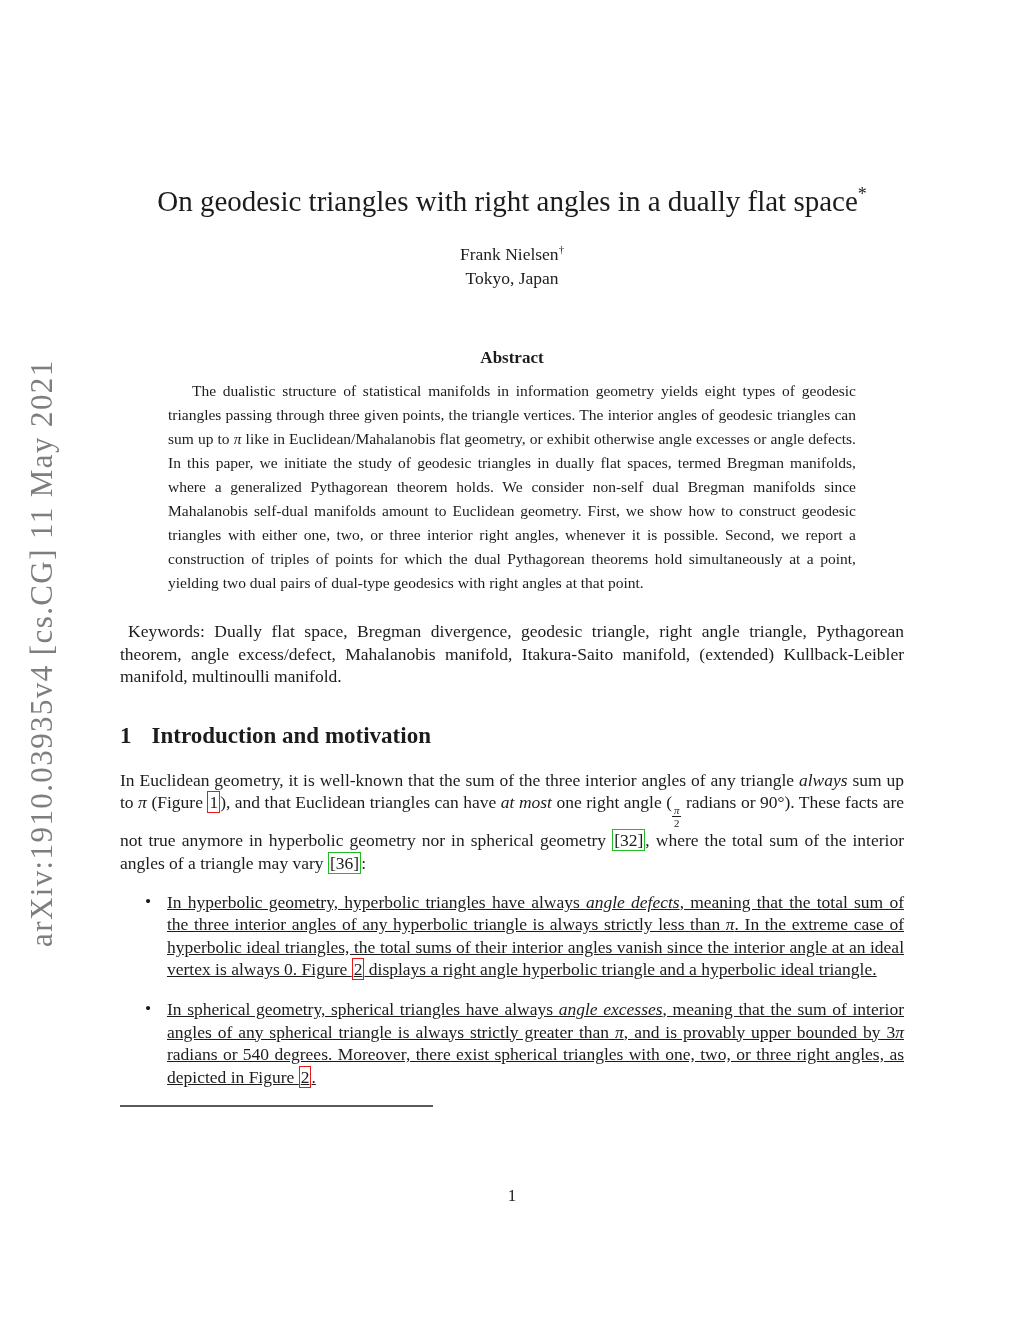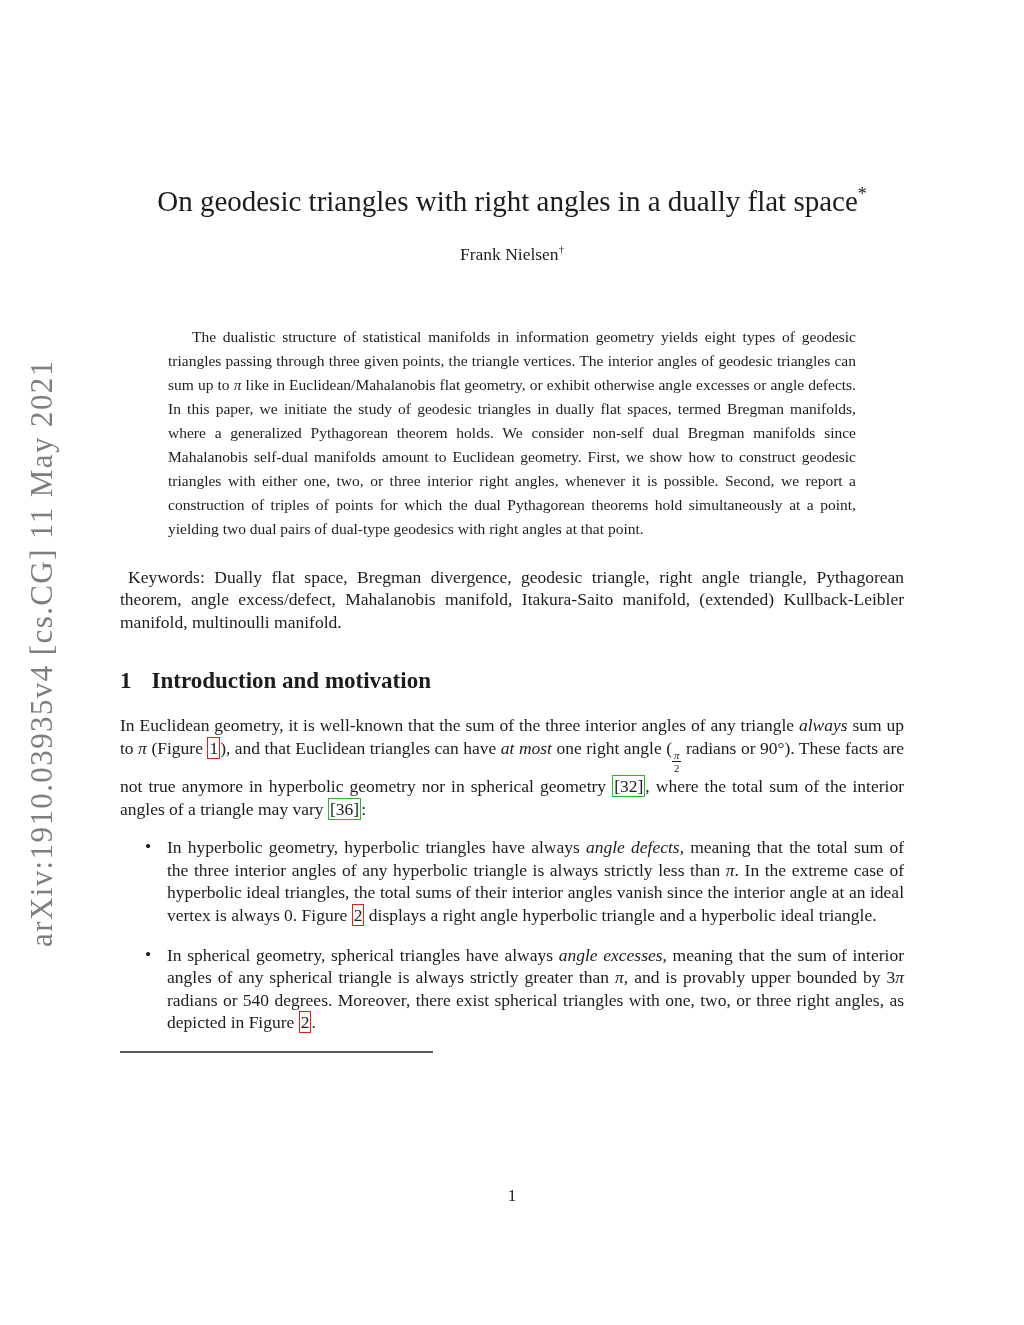--- a/index.html
+++ b/index.html
@@ -58,21 +58,21 @@
 
   .section-heading { margin: 35px 0 0; font-size: 23px; font-weight: bold; }
   .section-number { margin-right: 20px; }
 
   .body-par {
     margin: 20px 0 0;
     font-size: 17.5px; line-height: 22.6px;
     text-align: justify;
   }
 
-  .bullets { margin: 16px 0 16px; padding: 0 0 0 47px; list-style: none; }
+  .bullets { margin: 16px 0 16px; padding: 0 0 0 47px; list-style: none; text-decoration: underline; }
   .bullet {
     position: relative;
     font-size: 17.5px; line-height: 22.6px;
     text-align: justify;
     margin-bottom: 17px;
   }
   .bullet::before { content: "\2022"; position: absolute; left: -22px; top: -1px; }
 
   .footnote-rule { margin-top: 5px; width: 313px; height: 2px; background: #5a5a5a; }
   .footnotes { margin-top: 8px; }
@@ -113,23 +113,25 @@
 <div class="page">
 
   <div class="watermark">arXiv:1910.03935v4 [cs.CG] 11 May 2021</div>
 
   <main class="content">
 
     <h1 class="title"><span>On geodesic triangles with right angles in a dually flat space</span><span class="sup">*</span></h1>
 
     <div class="authors">
       <div class="author-line"><span>Frank Nielsen</span><span class="sup">†</span></div>
+      <div class="author-line">Tokyo, Japan</div>
     </div>
 
     <section class="abstract">
+      <div class="abstract-heading">Abstract</div>
       <p class="abstract-body"><span>The dualistic structure of statistical manifolds in information geometry yields eight types of geodesic triangles passing through three given points, the triangle vertices. The interior angles of geodesic triangles can sum up to </span><span class="i">π</span><span> like in Euclidean/Mahalanobis flat geometry, or exhibit otherwise angle excesses or angle defects. In this paper, we initiate the study of geodesic triangles in dually flat spaces, termed Bregman manifolds, where a generalized Pythagorean theorem holds. We consider non-self dual Bregman manifolds since Mahalanobis self-dual manifolds amount to Euclidean geometry. First, we show how to construct geodesic triangles with either one, two, or three interior right angles, whenever it is possible. Second, we report a construction of triples of points for which the dual Pythagorean theorems hold simultaneously at a point, yielding two dual pairs of dual-type geodesics with right angles at that point.</span></p>
     </section>
 
     <p class="keywords"><span class="b">Keywords</span><span>:  Dually flat space, Bregman divergence, geodesic triangle, right angle triangle, Pythagorean theorem, angle excess/defect, Mahalanobis manifold, Itakura-Saito manifold, (extended) Kullback-Leibler manifold, multinoulli manifold.</span></p>
 
     <h2 class="section-heading">
       <span class="section-number">1</span><span class="section-title">Introduction and motivation</span>
     </h2>
 
     <p class="body-par"><span>In Euclidean geometry, it is well-known that the sum of the three interior angles of any triangle </span><span class="i">always</span><span> sum up to </span><span class="i">π</span><span> (Figure </span><span class="ref">1</span><span>), and that Euclidean triangles can have </span><span class="i">at most</span><span> one right angle (</span><span class="frac">

